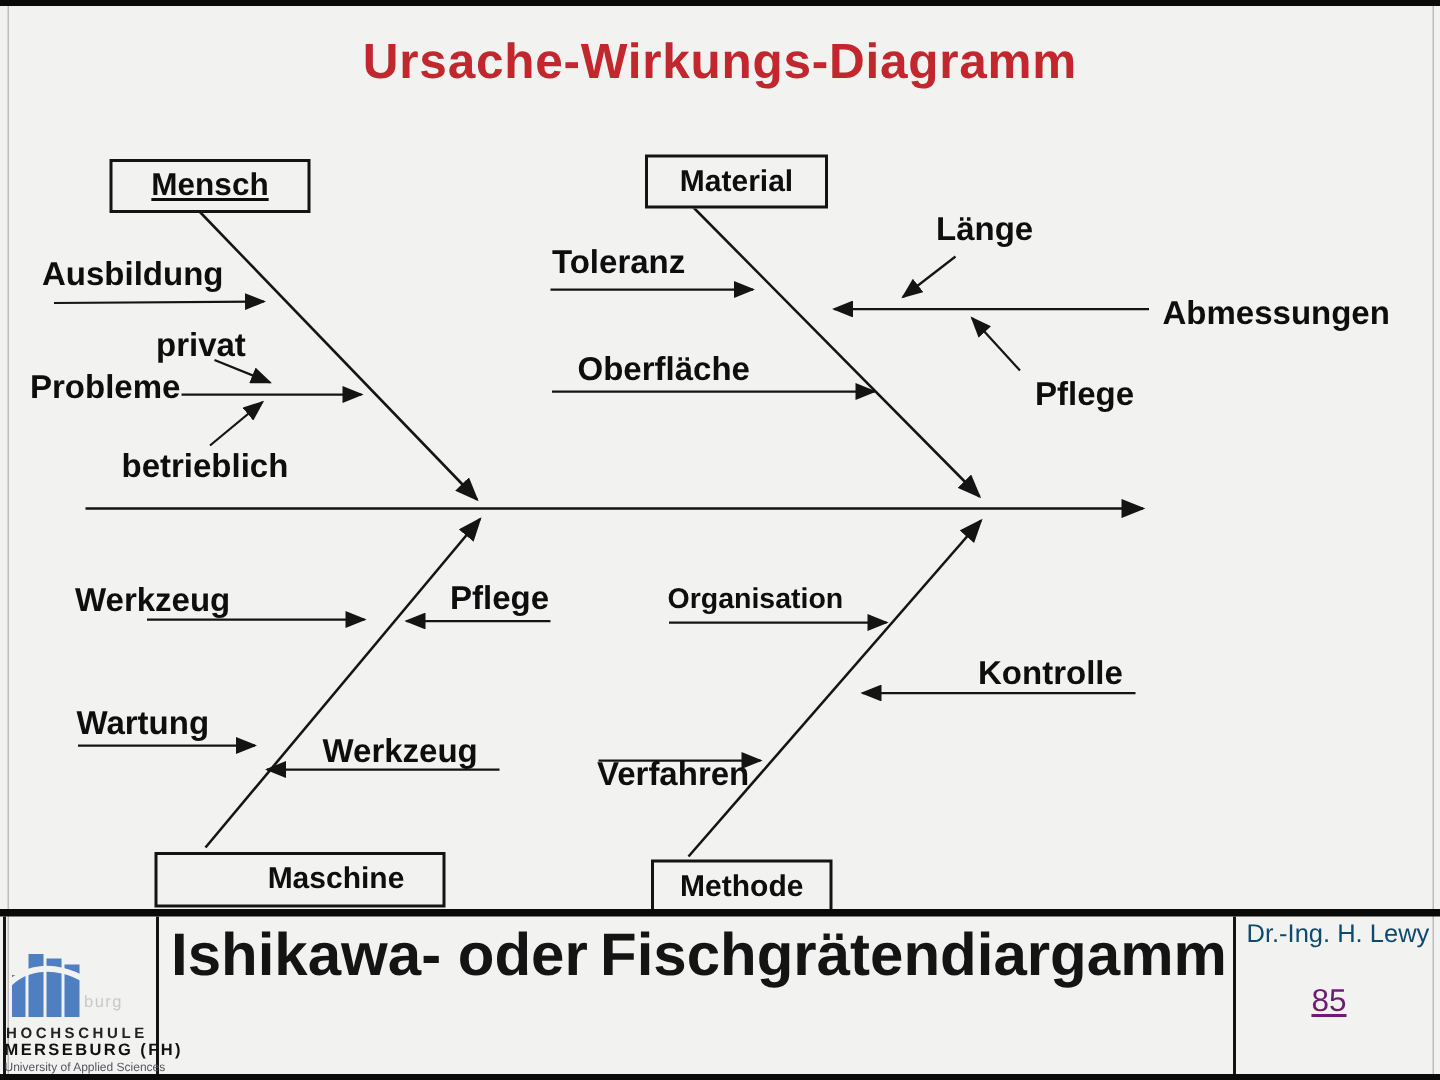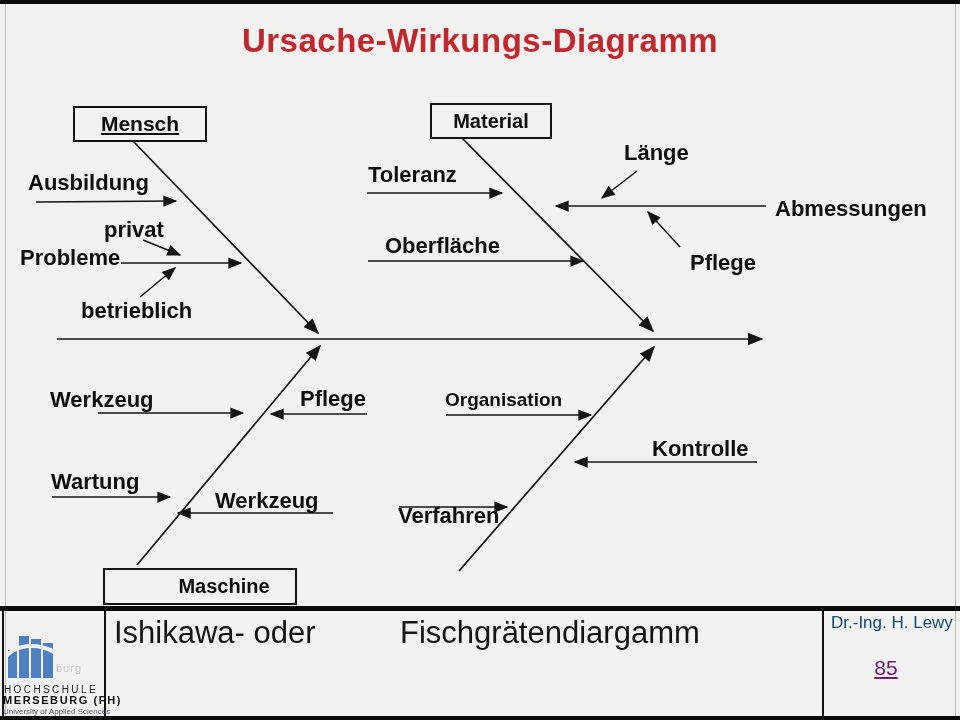--- a/index.html
+++ b/index.html
@@ -28,33 +28,33 @@
 
   .cat-box {
     position:absolute; border:2px solid #141414; background:#f2f2f1;
     display:flex; align-items:center; justify-content:center;
     font-weight:bold; font-size:20px; white-space:nowrap;
   }
 
   
   .footer-rule { position:absolute; left:0; top:606px; width:960px; height:5px; background:#0a0a0a; }
   .vline { position:absolute; width:2px; background:#141414; }
-  .subtitle { position:absolute; top:615px; font-size:31px; font-weight:400; color:#141414; white-space:nowrap; }
+  .subtitle { position:absolute; top:615px; font-size:40px; font-weight:700; color:#141414; white-space:nowrap; }
   .author { position:absolute; left:831px; top:613px; width:120px; text-align:center; font-size:17px; color:#0c4a6e; white-space:nowrap; }
   .pagenum { position:absolute; left:831px; top:656px; width:110px; text-align:center; font-size:21px; color:#701a75;text-decoration:underline; }
 
   
   .logo { position:absolute; left:8px; top:636px; width:62px; height:42px; overflow:hidden; }
   .logo .bar { position:absolute; background:#4d7fc1; }
   .logo .arc { position:absolute; left:-14px; top:10px; width:80px; height:66px;
                border:4px solid #f2f2f1; border-radius:50%;
                border-bottom-color:transparent; border-right-color:transparent;
                transform:rotate(32deg); }
   .logo-watermark { position:absolute; left:56px; top:662px; font-size:11px; color:#c8c8c6; letter-spacing:1px; }
-  .logo-line1 { position:absolute; left:4px; top:684px; font-size:10px; letter-spacing:2.4px; color:#222; font-weight:400; white-space:nowrap; }
+  .logo-line1 { position:absolute; left:4px; top:684px; font-size:10px; letter-spacing:2.4px; color:#222; font-weight:700; white-space:nowrap; }
   .logo-line2 { position:absolute; left:3px; top:694px; font-size:11px; letter-spacing:1.6px; color:#111; font-weight:bold; white-space:nowrap; }
   .logo-line3 { position:absolute; left:3px; top:707px; font-size:8px; color:#55555f; white-space:nowrap; }
 </style>
 </head>
 <body>
 
 <div class="slide">
 
   <div class="border-top"></div>
   <div class="border-left"></div>
@@ -93,20 +93,21 @@
     <line x1="333" y1="513" x2="178" y2="513" stroke-width="1.5" marker-end="url(#ah)"></line>
 
     <line x1="446" y1="415" x2="591" y2="415" stroke-width="1.5" marker-end="url(#ah)"></line>
     <line x1="757" y1="462" x2="575" y2="462" stroke-width="1.5" marker-end="url(#ah)"></line>
     <line x1="399" y1="507" x2="507" y2="507" stroke-width="1.5" marker-end="url(#ah)"></line>
   </svg>
 
   <div class="cat-box" style="left:73px; top:106px; width:130px; height:32px; font-size:21px;text-decoration:underline;">Mensch</div>
   <div class="cat-box" style="left:430px; top:103px; width:118px; height:32px;text-align:center;">Material</div>
   <div class="cat-box" style="left:103px; top:568px; width:142px; height:33px;padding-left:48px;">Maschine</div>
+  <div class="cat-box" style="left:434px; top:573px; width:117px; height:33px;">Methode</div>
 
   <div class="lbl" style="left:28px;  top:171px;">Ausbildung</div>
   <div class="lbl" style="left:20px;  top:246px;">Probleme</div>
   <div class="lbl" style="left:104px; top:218px;">privat</div>
   <div class="lbl" style="left:81px;  top:299px;">betrieblich</div>
 
   <div class="lbl" style="left:368px; top:163px;">Toleranz</div>
   <div class="lbl" style="left:385px; top:234px;">Oberfläche</div>
   <div class="lbl" style="left:775px; top:197px;">Abmessungen</div>
   <div class="lbl" style="left:624px; top:141px;">Länge</div>

